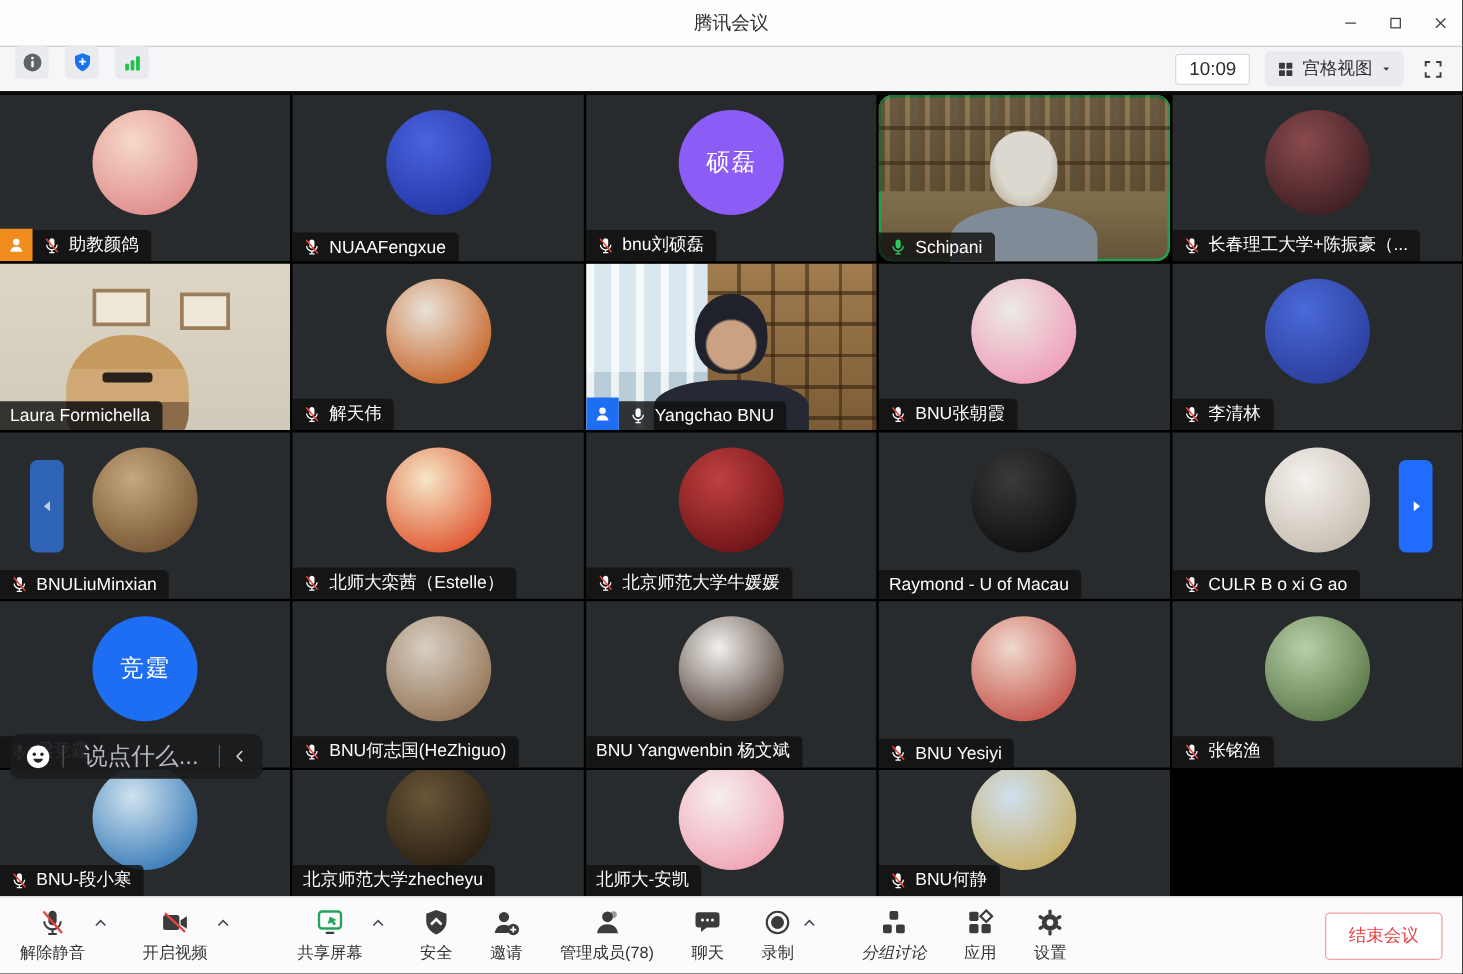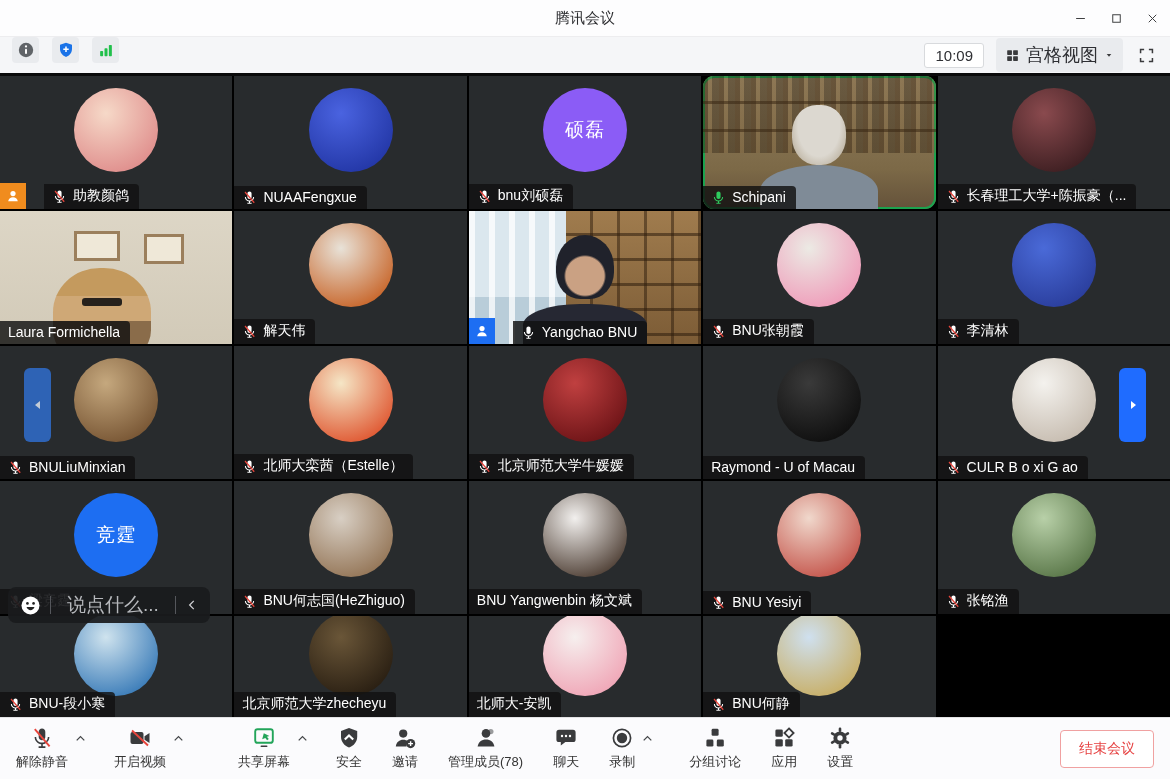--- a/index.html
+++ b/index.html
@@ -13,39 +13,39 @@
   .win-controls span{width:36px;height:28px;display:flex;align-items:center;justify-content:center;cursor:pointer;}
   .win-controls svg{width:15px;height:15px;}
 
   
   .statusbar{height:36px;background:#f5f6f8;display:flex;padding:0 12px;box-sizing:border-box;}
   .sb-left{display:flex;gap:13px;}
   .sb-btn{width:27px;height:26px;background:#e9ebee;border:none;border-radius:4px;display:flex;align-items:center;justify-content:center;cursor:pointer;padding:0;}
   .sb-btn svg{width:18px;height:18px;display:block;}
   .sb-right{margin-left:auto;display:flex;align-items:center;gap:12px;}
   .time-box{background:#fff;border:1px solid #d8dadd;border-radius:3px;padding:3px 10px;font-size:15px;color:#2e2f33;}
-  .view-btn{display:flex;align-items:center;gap:6px;background:#e9ebee;border:none;border-radius:4px;padding:5px 9px;font-size:18px;color:#2e2f33;cursor:pointer;font-family:inherit;}
+  .view-btn{display:flex;align-items:center;gap:6px;background:#e9ebee;border:none;border-radius:4px;padding:5px 9px;font-size:14px;color:#2e2f33;cursor:pointer;font-family:inherit;}
   .view-btn .gv svg{width:15px;height:15px;display:block;}
   .view-btn .caret svg{width:10px;height:10px;display:block;}
   .fs-btn{background:none;border:none;cursor:pointer;padding:2px;display:flex;}
   .fs-btn svg{width:19px;height:19px;display:block;}
   .hr-black{height:3px;background:#0a0a0b;}
 
   
   .grid{position:relative;height:641px;background:#000;display:grid;grid-template-columns:repeat(5,1fr);grid-template-rows:133px 133px 133px 133px 101px;gap:2px;overflow:hidden;}
   .tile{position:relative;background:#282b2d;overflow:hidden;cursor:pointer;display:flex;align-items:center;justify-content:center;padding-bottom:26px;box-sizing:border-box;}
   .tile.active{box-shadow:inset 0 0 0 2px #1ca34f;}
   .avatar{width:84px;height:84px;border-radius:50%;flex:0 0 auto;}
   .avatar.ini{display:flex;align-items:center;justify-content:center;color:#fff;font-size:19px;letter-spacing:1px;}
   .badge{position:absolute;left:0;bottom:0;width:26px;height:26px;display:flex;align-items:center;justify-content:center;z-index:3;}
   .badge svg{width:16px;height:16px;}
   .b-orange{background:#f08c1e;}
   .b-blue{background:#1d6ef2;}
   .nlabel{position:absolute;left:0;bottom:0;display:flex;align-items:center;gap:6px;background:rgba(17,17,17,.82);color:#fff;font-size:14px;padding:3px 10px 4px 8px;border-radius:0 4px 0 0;max-width:calc(100% - 2px);z-index:2;white-space:nowrap;overflow:hidden;box-sizing:border-box;}
-  .nlabel.after-badge{left:44px;max-width:calc(100% - 28px);}
+  .nlabel.after-badge{left:26px;max-width:calc(100% - 28px);}
   .mic{display:flex;flex:0 0 auto;}
   .mic svg{width:15px;height:15px;display:block;}
   .nm{overflow:hidden;white-space:nowrap;}
 
   
   .tile.video{padding-bottom:0;}
   .tile.video .sc{position:absolute;}
   .scene-study{background:linear-gradient(180deg,#93805f,#7c6947 70%,#64523a);border-radius:11px;}
   .scene-study .l1{left:0;right:0;top:0;height:58%;background:repeating-linear-gradient(90deg,rgba(52,32,14,.45) 0 5px,rgba(125,95,55,.25) 5px 9px,rgba(30,20,10,.35) 9px 16px);}
   .scene-study .l2{left:0;right:0;top:0;height:58%;background:repeating-linear-gradient(180deg,transparent 0 25px,rgba(56,38,18,.55) 25px 28px);}
@@ -79,21 +79,21 @@
 
   
   .footer{position:absolute;left:0;bottom:0;width:100%;height:62px;background:#fbfbfd;border-top:1px solid #e3e3e5;display:flex;align-items:center;padding:0 16px;box-sizing:border-box;gap:30px;z-index:10;}
   .fitem{display:flex;flex-direction:column;align-items:center;gap:3px;font-size:13px;color:#333;cursor:pointer;position:relative;flex:0 0 auto;}
   .fitem .fic{height:24px;display:flex;}
   .fitem .fic svg{width:24px;height:24px;display:block;}
   .fchev{position:absolute;right:-19px;top:6px;cursor:pointer;}
   .fchev svg{width:13px;height:13px;display:block;}
   .fitem.haschev{margin-right:16px;}
   .fi-share{margin-left:26px;}
-  .fi-breakout{margin-left:8px;}
+  .fi-breakout{margin-left:8px;font-style:italic;}
   .end-btn{margin-left:auto;background:#fff;border:1px solid #f0a1a1;color:#e64242;font-size:14px;padding:9px 18px;border-radius:4px;cursor:pointer;font-family:inherit;}
 </style>
 </head>
 <body>
 
 <div class="app">
 
   <header class="titlebar">
     <div class="win-title">腾讯会议</div>
     <div class="win-controls">

